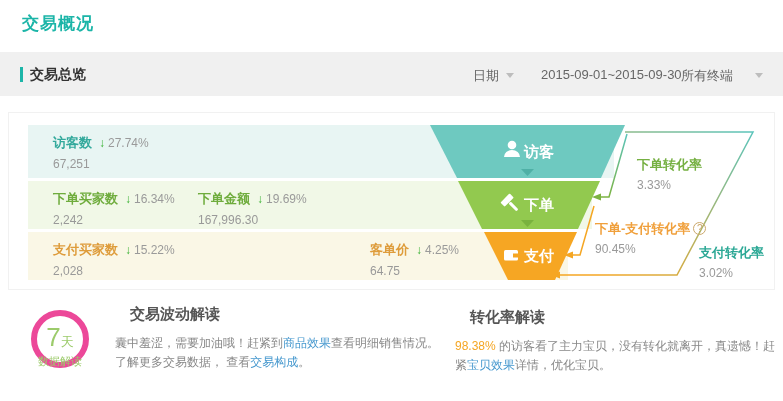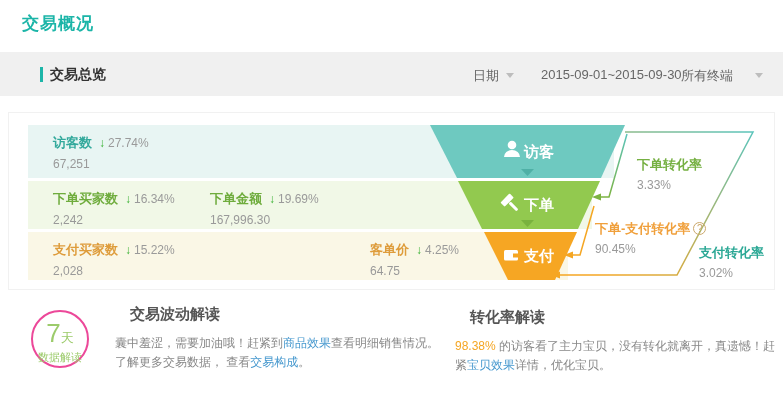--- a/index.html
+++ b/index.html
@@ -3,56 +3,56 @@
 <meta charset="utf-8">
 <style>
   * { margin:0; padding:0; box-sizing:border-box; }
   html,body { background:#fff; }
   body { font-family:"Liberation Sans","DejaVu Sans",sans-serif; }
   .page { position:relative; width:783px; height:401px; background:#fff; overflow:hidden; }
 
   .page-title { position:absolute; left:22px; top:12px; font-size:17px; font-weight:bold; color:#1CB5A8; letter-spacing:1px; }
 
   .toolbar { position:absolute; left:0; top:52px; width:783px; height:44px; background:#F0F0F0; }
-  .section-title { position:absolute; left:20px; top:14px; font-size:14px; font-weight:bold; color:#333; padding-left:10px;margin-left:20px; }
+  .section-title { position:absolute; left:20px; top:14px; font-size:14px; font-weight:bold; color:#333; padding-left:10px; }
   .section-title .accent { position:absolute; left:0; top:1px; width:3px; height:15px; background:#1CB5A8; }
   .tb-item { position:absolute; top:15px; font-size:13px; color:#666; white-space:nowrap; cursor:pointer; }
   .caret { display:inline-block; width:0; height:0; border-left:4px solid transparent; border-right:4px solid transparent; border-top:5px solid #BDBDBD; margin-left:7px; vertical-align:2px; }
   #dd-date { left:473px; }
   #date-range { left:541px; }
   #dd-terminal { left:681px; }
   #dd-terminal .caret { margin-left:22px; }
 
   .card { position:absolute; left:8px; top:112px; width:767px; height:178px; border:1px solid #F1F1F1; background:#fff; z-index:0; }
 
   .mrow { position:absolute; left:28px; z-index:1; }
   #row-0 { top:125px; width:586px; height:53px; background:#E8F5F3; }
   #row-1 { top:181px; width:564px; height:48px; background:#F1F8E7; }
   #row-2 { top:232px; width:540px; height:48px; background:#FAF7E6; }
   .cell { position:absolute; top:8px; white-space:nowrap; }
-  .cell.c0 { left:25px; } .cell.c1 { left:182px; } .cell.c2 { left:342px; }
+  .cell.c0 { left:25px; } .cell.c1 { left:170px; } .cell.c2 { left:342px; }
   .cell .mlabel { font-size:13px; font-weight:bold;text-align:center; }
   #row-0 .mlabel { color:#33A99C; }
   #row-1 .mlabel { color:#6FAC3D; }
   #row-2 .mlabel { color:#DE9C3B; }
   .cell .arrow { color:#3CB335; font-weight:bold; font-size:12px; margin:0 3px 0 7px; }
   .cell .pct { color:#9A9A9A; font-size:12px; }
   .cell .mvalue { font-size:12px; color:#999; margin-top:5px; }
 
   .funnel-svg { position:absolute; left:420px; top:118px; z-index:2; }
 
   .conv { position:absolute; z-index:3; white-space:nowrap; }
   .conv .cl { font-size:13px; font-weight:bold; }
   .conv .cv { font-size:12px; color:#999; margin-top:4px; }
   #conv-0 { left:637px; top:156px; } #conv-0 .cl { color:#76B043; }
   #conv-1 { left:595px; top:220px; } #conv-1 .cl { color:#F0A03C; }
   #conv-2 { left:699px; top:244px; } #conv-2 .cl { color:#2BA895; }
   .qmark { display:inline-block; width:13px; height:13px; line-height:12px; border:1px solid #CBA86B; border-radius:50%; color:#CBA86B; font-size:10px; font-weight:normal; text-align:center; margin-left:3px; vertical-align:1px; cursor:pointer; }
 
-  .badge-circle { position:absolute; left:31px; top:310px; width:58px; height:58px; border:2px solid #ec4899; border-radius:50%; text-align:center; color:#9CCB6B; z-index:1; }
+  .badge-circle { position:absolute; left:31px; top:310px; width:58px; height:58px; border:6px solid #ec4899; border-radius:50%; text-align:center; color:#9CCB6B; z-index:1; }
   .badge-top { margin-top:8px; font-size:26px; line-height:27px; font-weight:normal; }
   .badge-top .unit { font-size:13px; }
   .badge-caption { font-size:11px; line-height:13px; }
 
   .insight { position:absolute; z-index:1; }
   #insight-left { left:115px; top:305px; width:348px; }
   #insight-right { left:455px; top:308px; width:324px; }
   .insight h3 { font-size:15px; color:#555; font-weight:bold; margin-bottom:10px;margin-left:15px; }
   .insight .body { font-size:12px; color:#888; line-height:19px; }
   .link { color:#4698CE; cursor:pointer; }

